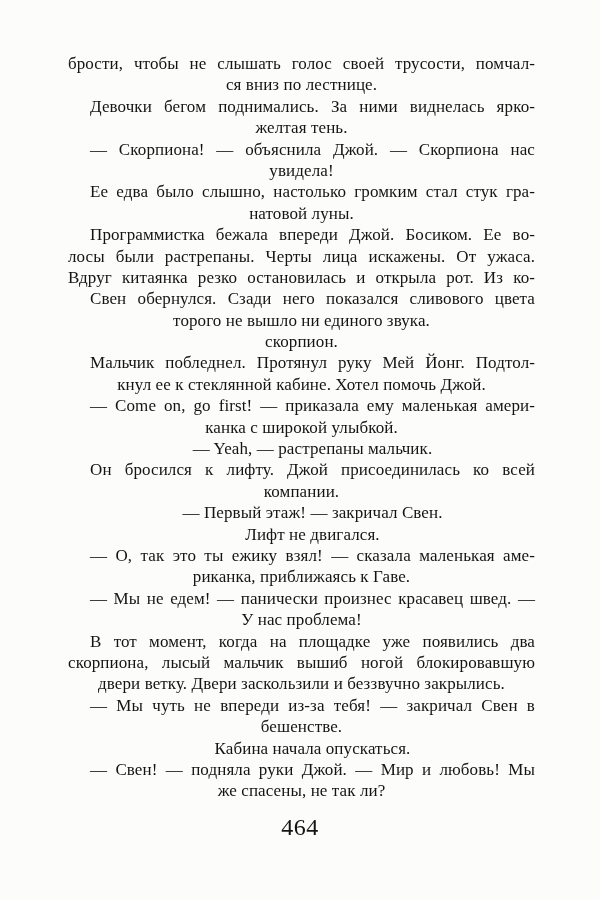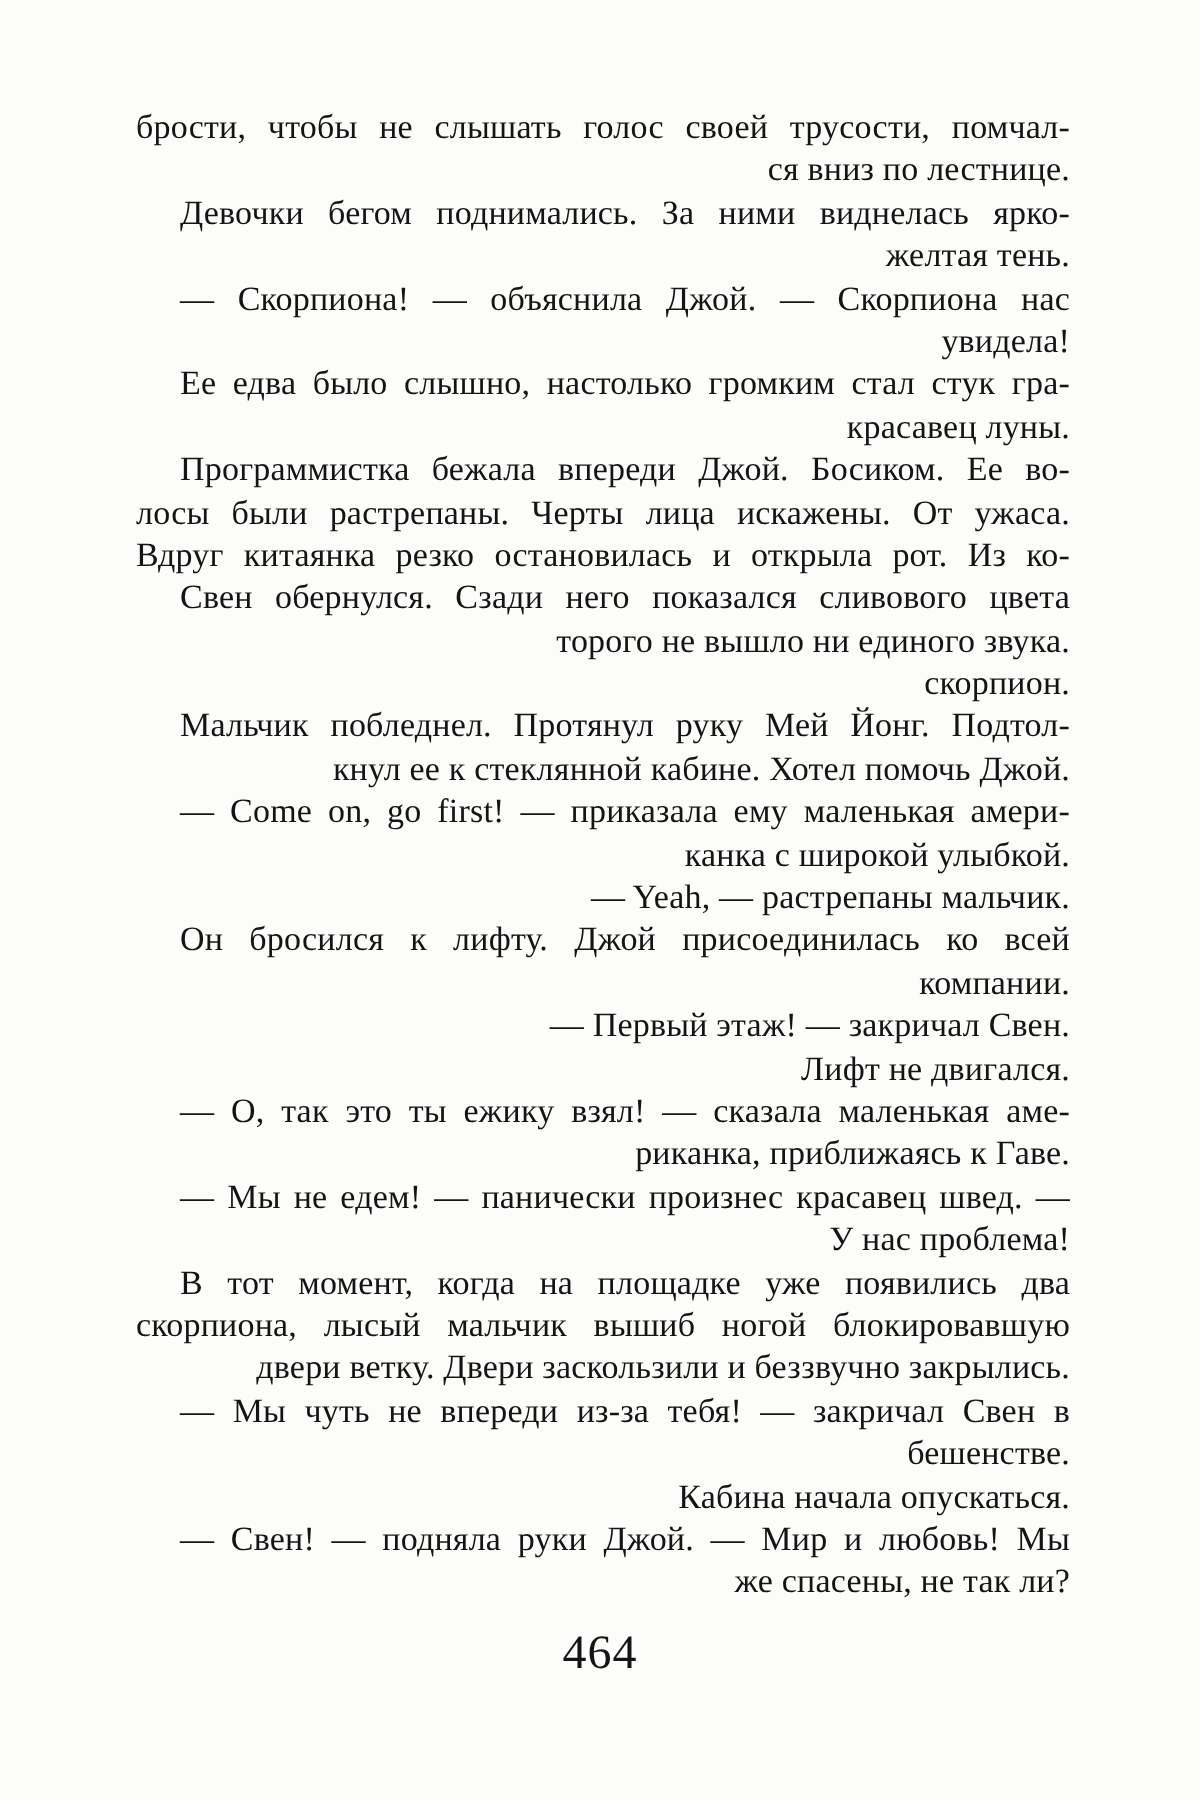--- a/index.html
+++ b/index.html
@@ -23,21 +23,21 @@
     position: absolute;
     left: 68px;
     top: 53px;
     width: 467px;
   }
   .line {
     font-size: 17px;
     line-height: 21.4px;
     height: 21.4px;
     white-space: pre-wrap;
-    text-align: right;
+    text-align: center;
     letter-spacing: 0.1px;
   }
   .line.fill {
     text-align: justify;
     text-align-last: justify;
   }
   .line.indent {
     padding-left: 22px;
   }
   .page-number {
@@ -55,21 +55,21 @@
 
 <div class="page">
   <div class="text-column">
       <div class="line fill">брости, чтобы не слышать голос своей трусости, помчал-</div>
       <div class="line">ся вниз по лестнице.</div>
       <div class="line indent fill">Девочки бегом поднимались. За ними виднелась ярко-</div>
       <div class="line">желтая тень.</div>
       <div class="line indent fill">— Скорпиона! — объяснила Джой. — Скорпиона нас</div>
       <div class="line">увидела!</div>
       <div class="line indent fill">Ее едва было слышно, настолько громким стал стук гра-</div>
-      <div class="line">красавец луны.</div>
+      <div class="line">натовой луны.</div>
       <div class="line indent fill">Программистка бежала впереди Джой. Босиком. Ее во-</div>
       <div class="line fill">лосы были растрепаны. Черты лица искажены. От ужаса.</div>
       <div class="line fill">Вдруг китаянка резко остановилась и открыла рот. Из ко-</div>
       <div class="line indent fill">Свен обернулся. Сзади него показался сливового цвета</div>
       <div class="line">торого не вышло ни единого звука.</div>
       <div class="line">скорпион.</div>
       <div class="line indent fill">Мальчик побледнел. Протянул руку Мей Йонг. Подтол-</div>
       <div class="line">кнул ее к стеклянной кабине. Хотел помочь Джой.</div>
       <div class="line indent fill">— Come on, go first! — приказала ему маленькая амери-</div>
       <div class="line">канка с широкой улыбкой.</div>

